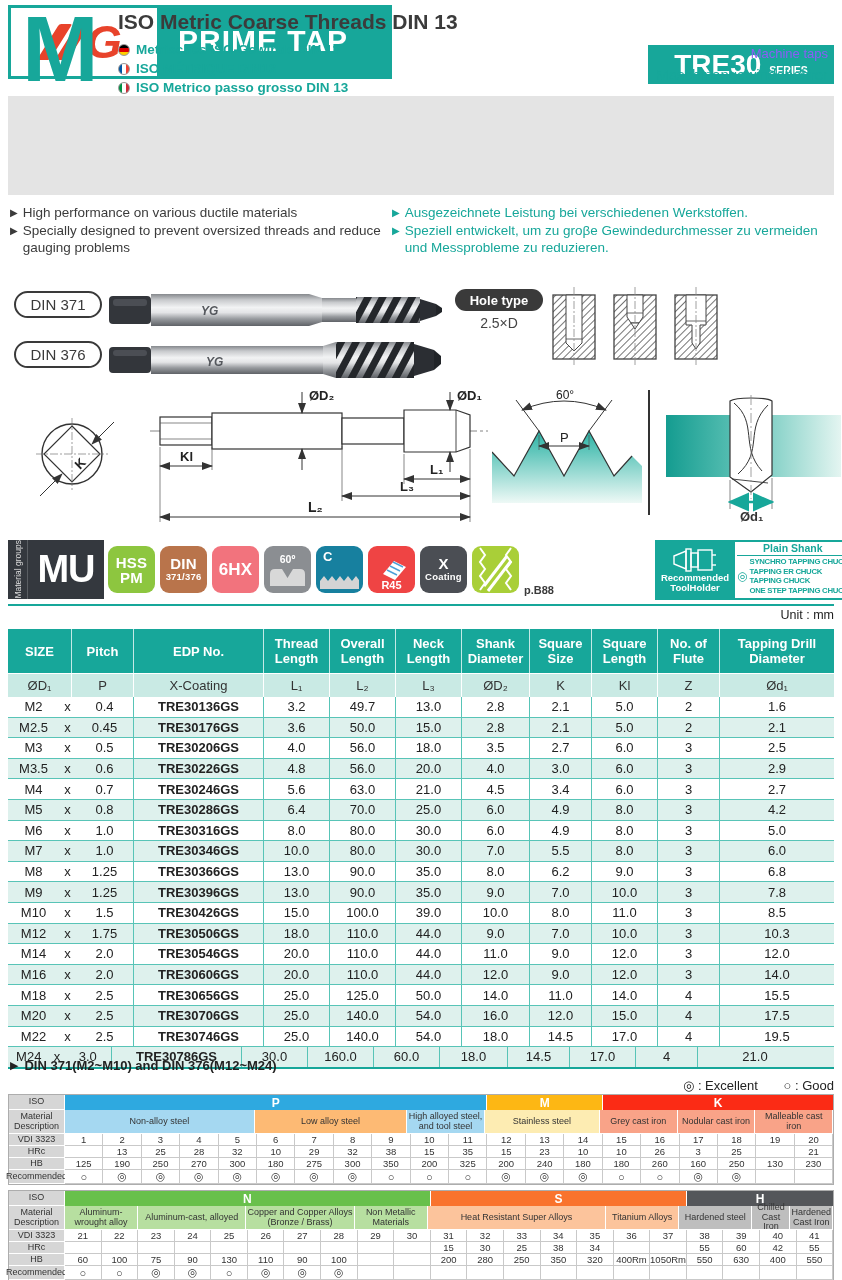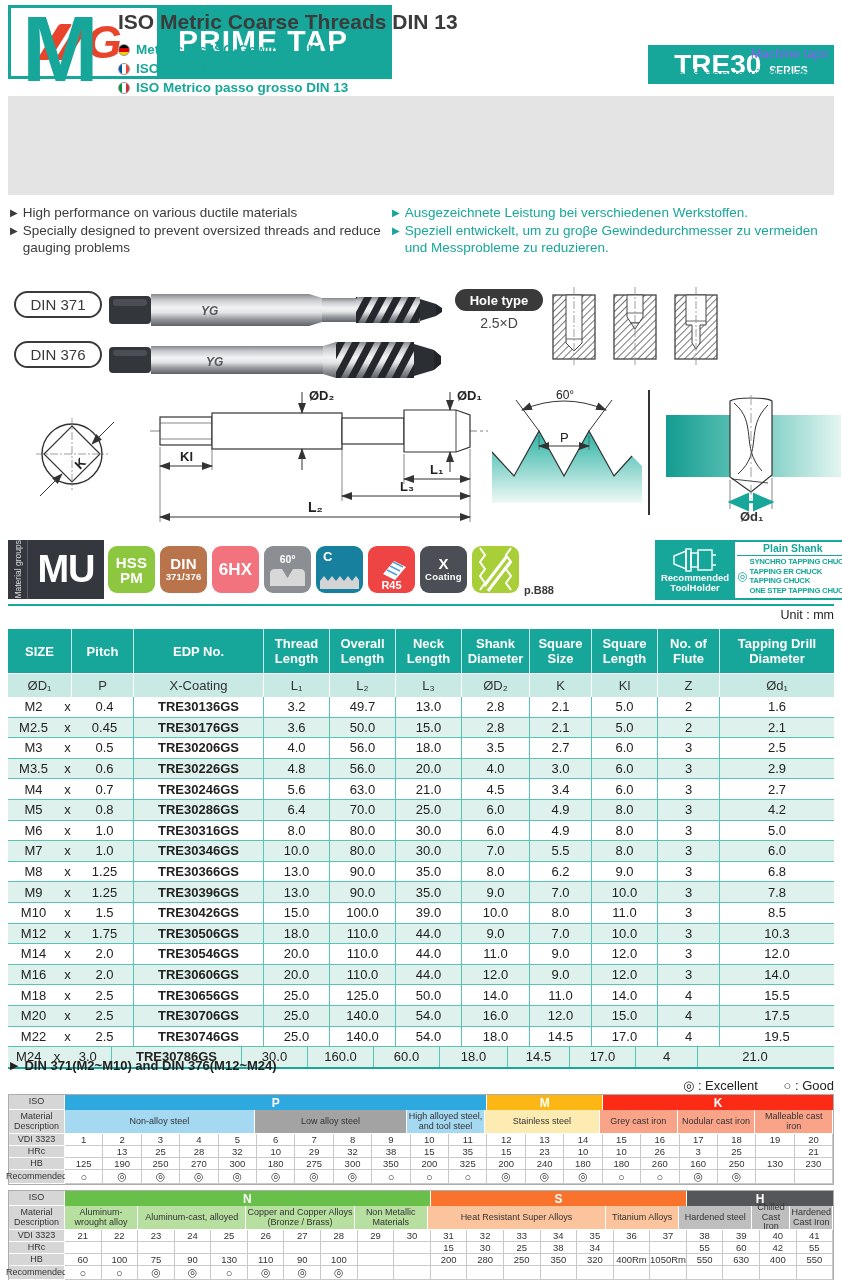--- a/index.html
+++ b/index.html
@@ -766,21 +766,21 @@
   <div class="abs mattable" style="top:1094px;" id="mat1">
       <div class="mrow iso">
         <div class="mlabel" style="">ISO</div>
         <div class="mgroup" style="flex:11;background:#2ea9e0">P</div>
         <div class="mgroup" style="flex:3;background:#fdb714">M</div>
         <div class="mgroup" style="flex:6;background:#fb2b15">K</div>
       </div>
       <div class="mrow desc">
         <div class="mlabel" style="">Material Description</div>
         <div class="mdesc" style="flex:5;background:#a5d8f1">Non-alloy steel</div>
-        <div class="mdesc" style="flex:4;background:#a3a3a3">Low alloy steel</div>
+        <div class="mdesc" style="flex:4;background:#fdba74">Low alloy steel</div>
         <div class="mdesc" style="flex:2;background:#a5d8f1">High alloyed steel, and tool steel</div>
         <div class="mdesc" style="flex:3;background:#fdecb2">Stainless steel</div>
         <div class="mdesc" style="flex:2;background:#f9a388">Grey cast iron</div>
         <div class="mdesc" style="flex:2;background:#f9a388">Nodular cast iron</div>
         <div class="mdesc" style="flex:2;background:#f9a388">Malleable cast iron</div>
       </div>
       <div class="mrow num">
         <div class="mlabel" style="">VDI 3323</div>
         <div class="mcell" style="">1</div>
         <div class="mcell" style="">2</div>

